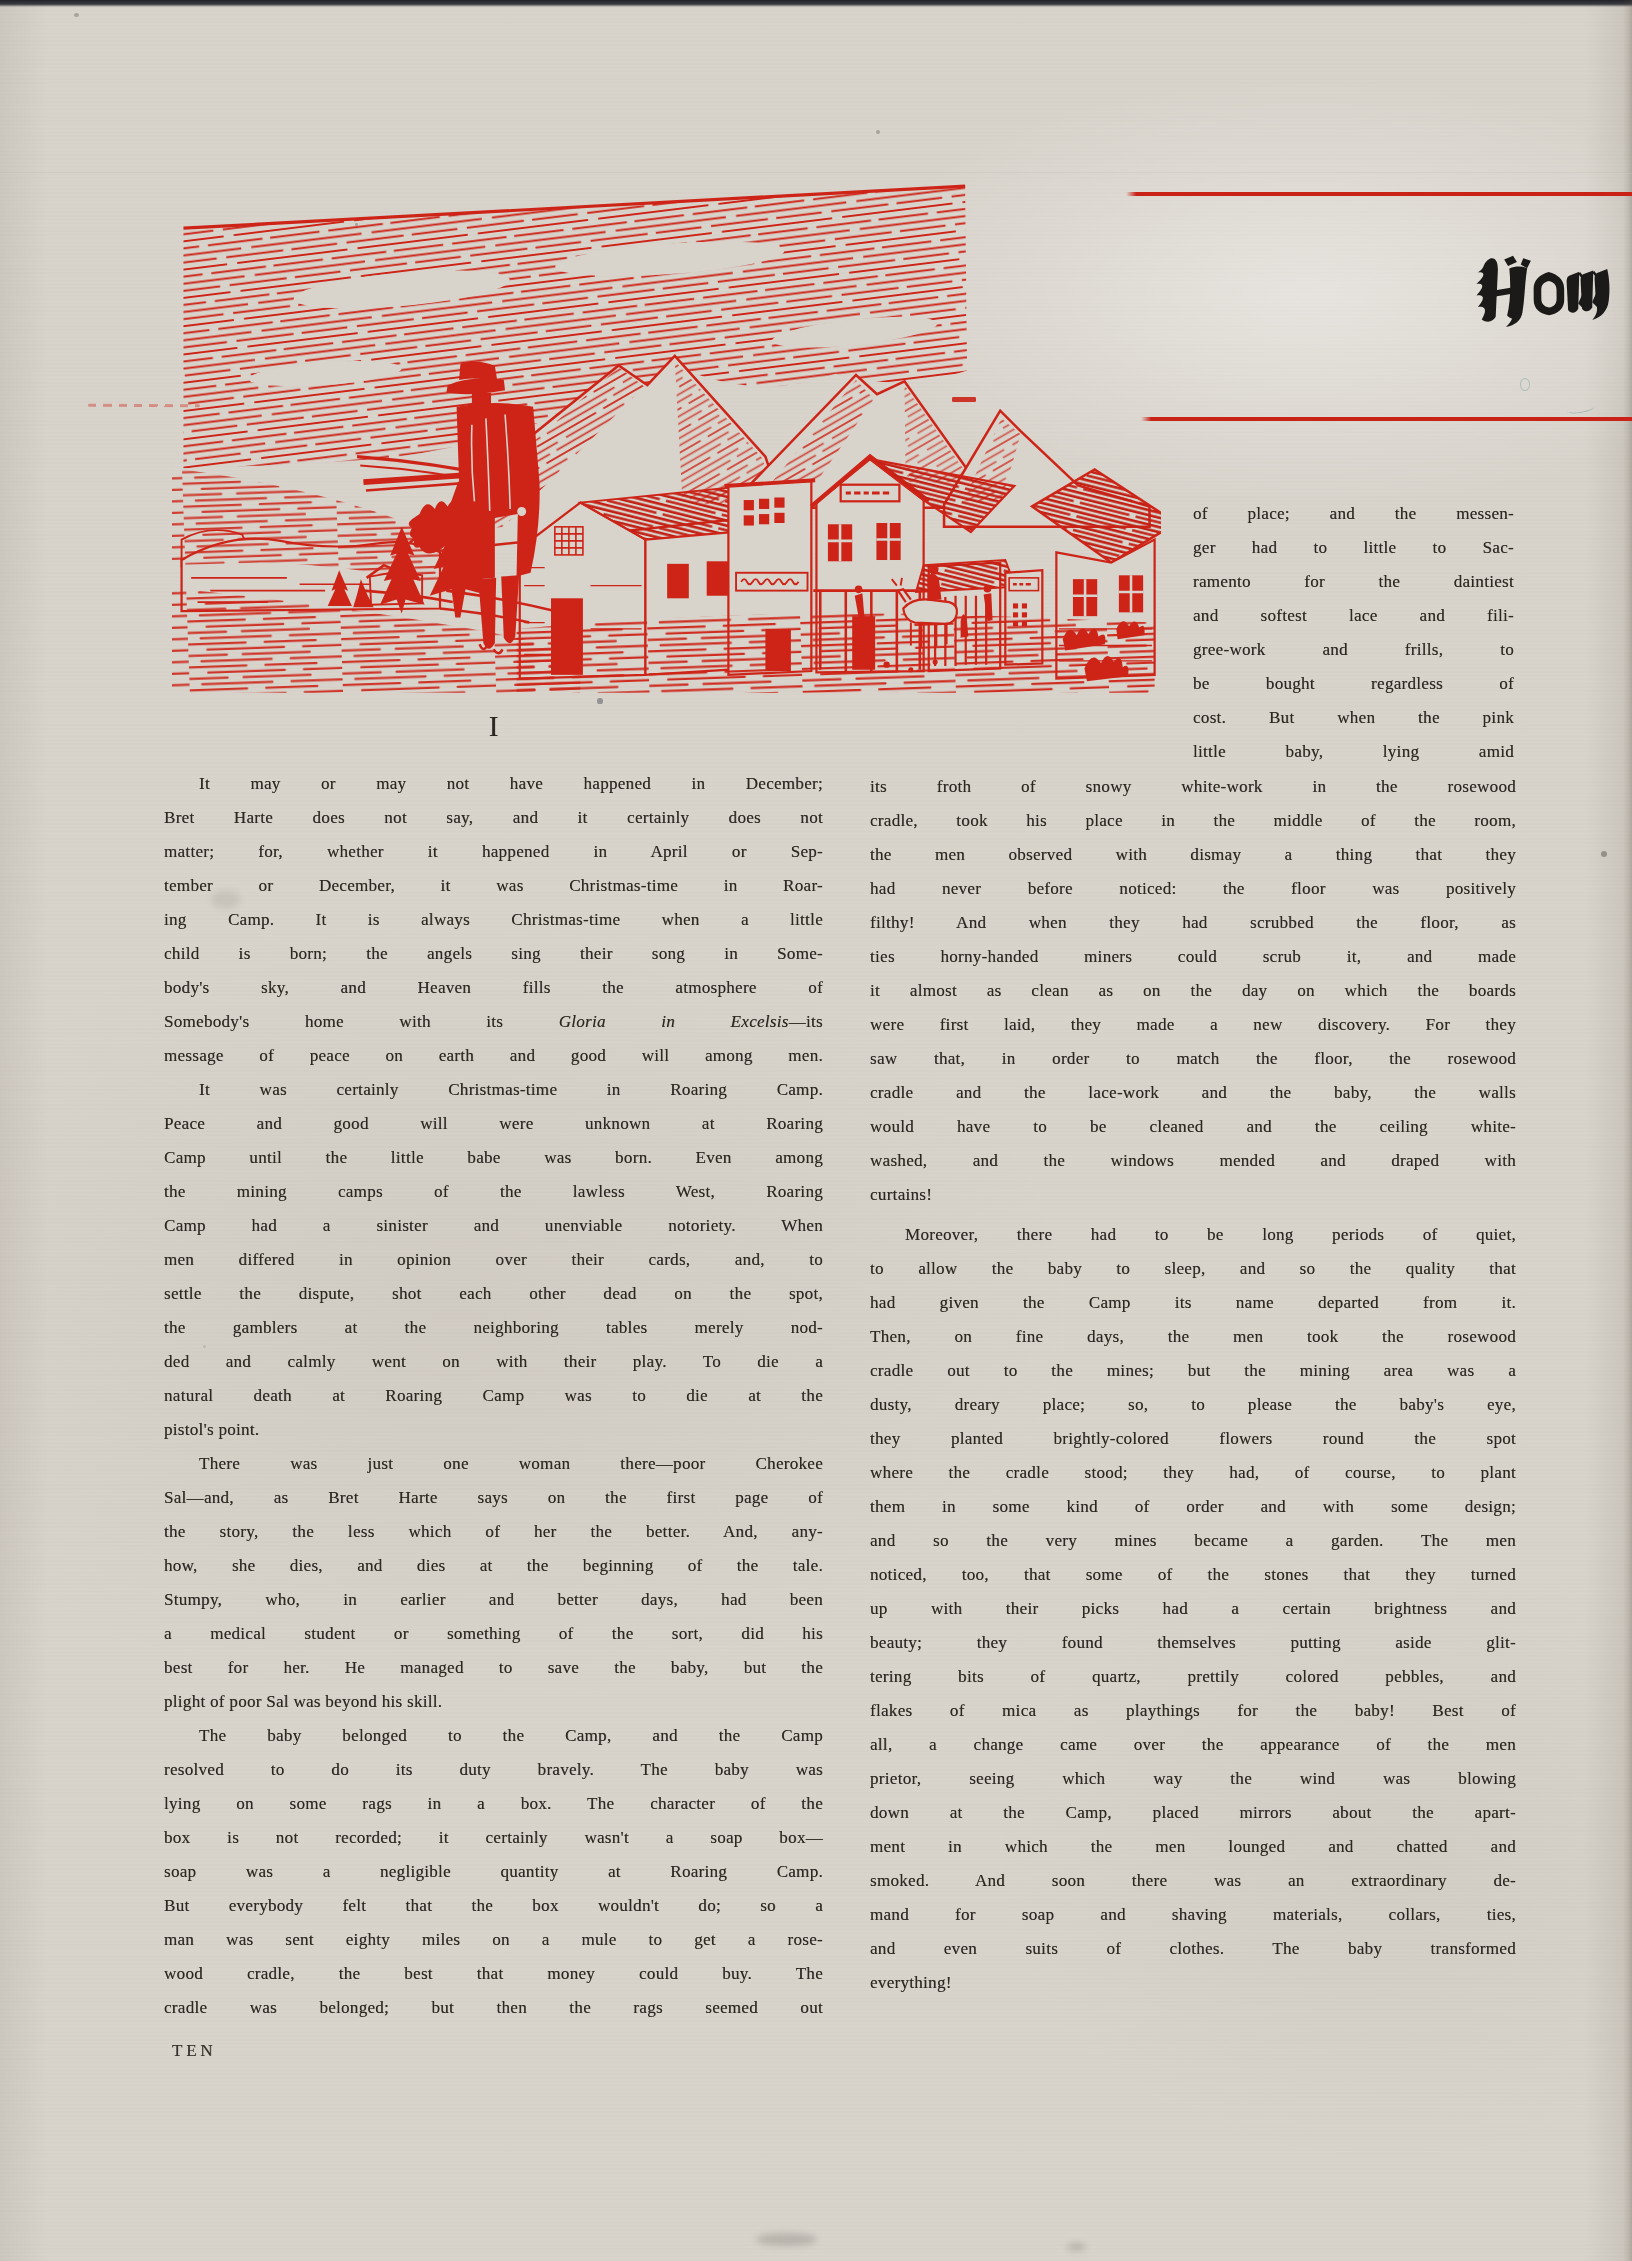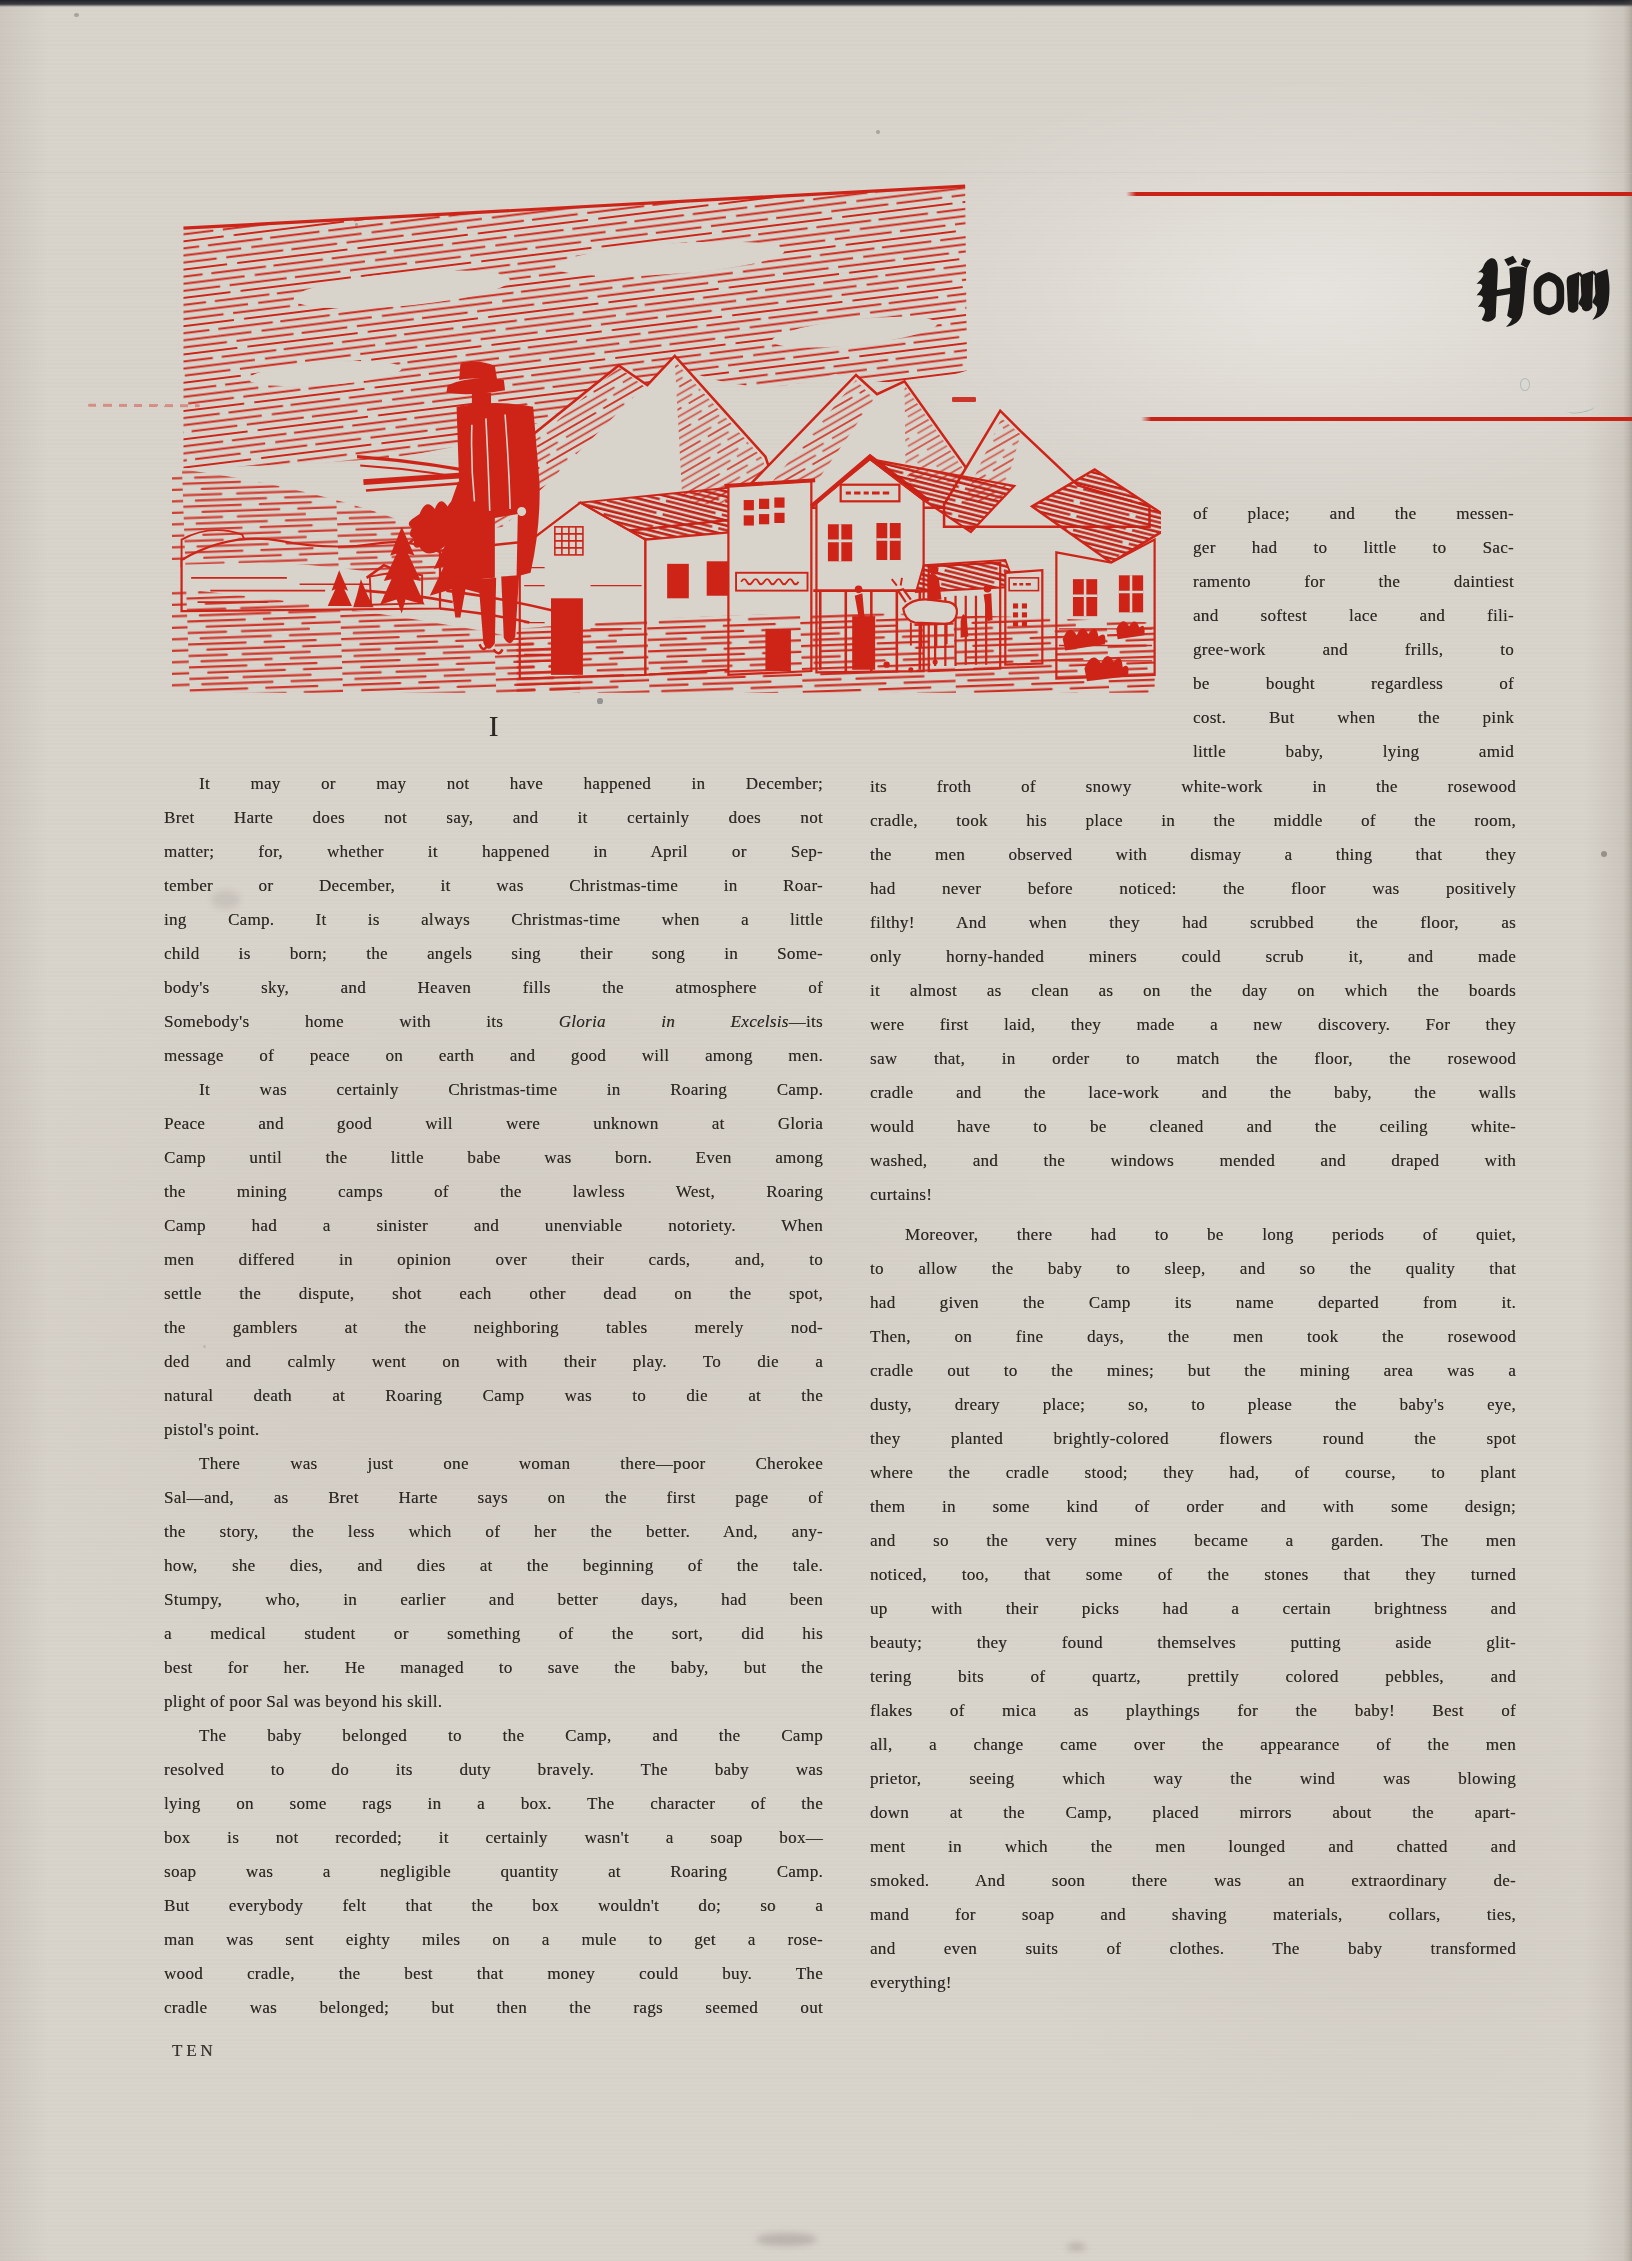--- a/index.html
+++ b/index.html
@@ -291,21 +291,21 @@
         <div class="line">matter; for, whether it happened in April or Sep-</div>
         <div class="line">tember or December, it was Christmas-time in Roar-</div>
         <div class="line">ing Camp. It is always Christmas-time when a little</div>
         <div class="line">child is born; the angels sing their song in Some-</div>
         <div class="line">body's sky, and Heaven fills the atmosphere of</div>
         <div class="line">Somebody's home with its <i>Gloria in Excelsis</i>—its</div>
         <div class="line">message of peace on earth and good will among men.</div>
       </div>
       <div class="para indent">
         <div class="line">It was certainly Christmas-time in Roaring Camp.</div>
-        <div class="line">Peace and good will were unknown at Gloria</div>
+        <div class="line">Peace and good will were unknown at Roaring</div>
         <div class="line">Camp until the little babe was born. Even among</div>
         <div class="line">the mining camps of the lawless West, Roaring</div>
         <div class="line">Camp had a sinister and unenviable notoriety. When</div>
         <div class="line">men differed in opinion over their cards, and, to</div>
         <div class="line">settle the dispute, shot each other dead on the spot,</div>
         <div class="line">the gamblers at the neighboring tables merely nod-</div>
         <div class="line">ded and calmly went on with their play. To die a</div>
         <div class="line">natural death at Roaring Camp was to die at the</div>
         <div class="line last">pistol's point.</div>
       </div>
@@ -343,21 +343,21 @@
         <div class="line">little baby, lying amid</div>
       </div>
     </div>
   <div class="col col-right">
       <div class="para">
         <div class="line">its froth of snowy white-work in the rosewood</div>
         <div class="line">cradle, took his place in the middle of the room,</div>
         <div class="line">the men observed with dismay a thing that they</div>
         <div class="line">had never before noticed: the floor was positively</div>
         <div class="line">filthy! And when they had scrubbed the floor, as</div>
-        <div class="line">only horny-handed miners could scrub it, and made</div>
+        <div class="line">ties horny-handed miners could scrub it, and made</div>
         <div class="line">it almost as clean as on the day on which the boards</div>
         <div class="line">were first laid, they made a new discovery. For they</div>
         <div class="line">saw that, in order to match the floor, the rosewood</div>
         <div class="line">cradle and the lace-work and the baby, the walls</div>
         <div class="line">would have to be cleaned and the ceiling white-</div>
         <div class="line">washed, and the windows mended and draped with</div>
         <div class="line last">curtains!</div>
       </div>
       <div class="para indent spaced">
         <div class="line">Moreover, there had to be long periods of quiet,</div>

